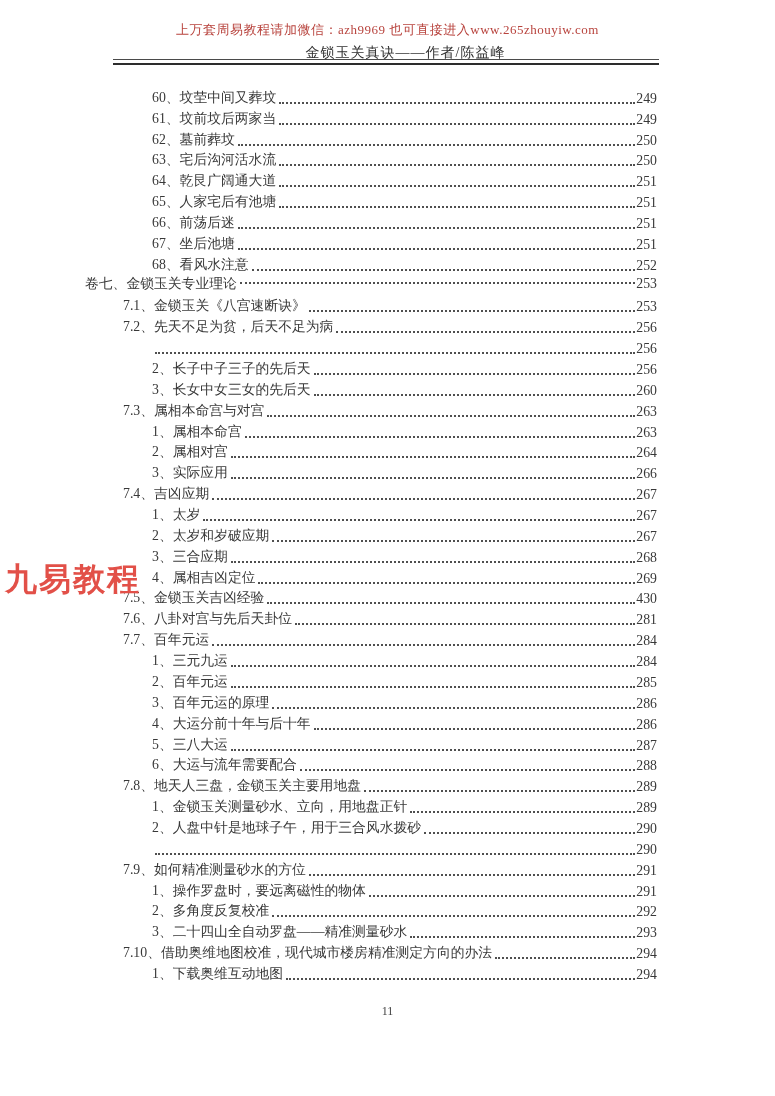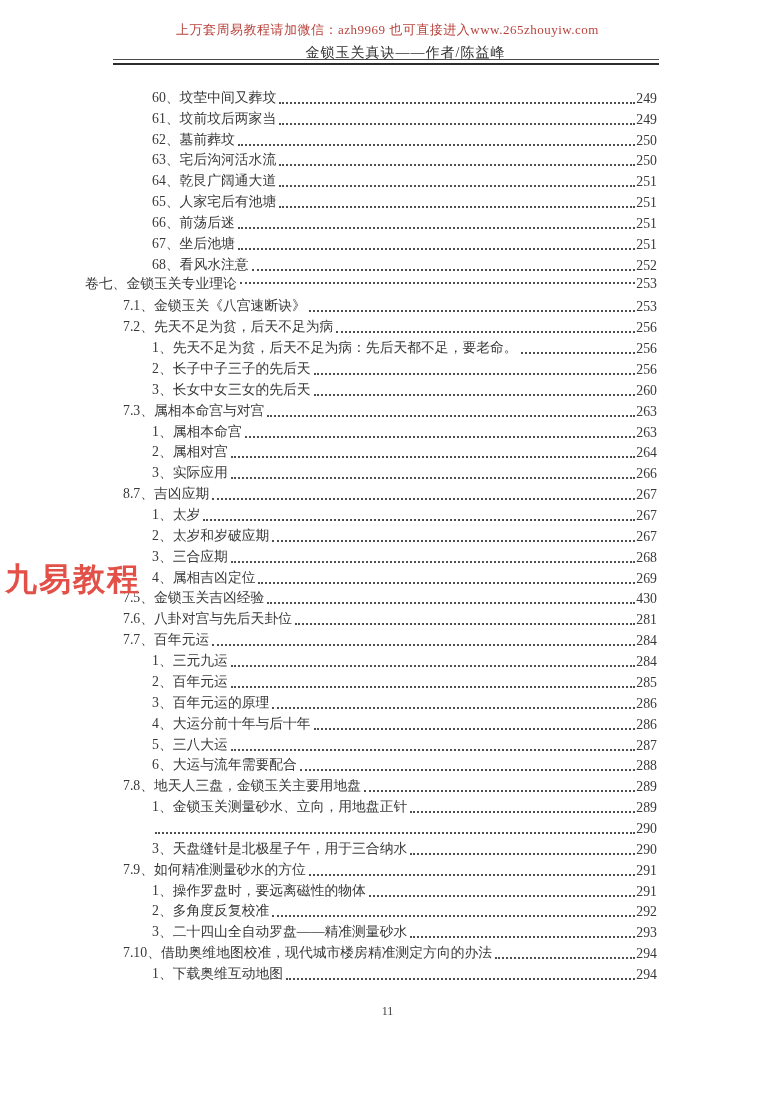--- a/index.html
+++ b/index.html
@@ -113,21 +113,20 @@
       <span class="lbl">7.1、金锁玉关《八宫速断诀》</span>
       <span class="leader"></span>
       <span class="pg">253</span>
     </div>
     <div class="row lvl1">
       <span class="lbl">7.2、先天不足为贫，后天不足为病</span>
       <span class="leader"></span>
       <span class="pg">256</span>
     </div>
     <div class="row lvl2">
-      <span class="lbl">1、先天不足为贫，后天不足为病：先后天都不足，要老命。</span>
       <span class="leader"></span>
       <span class="pg">256</span>
     </div>
     <div class="row lvl2">
       <span class="lbl">2、长子中子三子的先后天</span>
       <span class="leader"></span>
       <span class="pg">256</span>
     </div>
     <div class="row lvl2">
       <span class="lbl">3、长女中女三女的先后天</span>
@@ -148,21 +147,21 @@
       <span class="lbl">2、属相对宫</span>
       <span class="leader"></span>
       <span class="pg">264</span>
     </div>
     <div class="row lvl2">
       <span class="lbl">3、实际应用</span>
       <span class="leader"></span>
       <span class="pg">266</span>
     </div>
     <div class="row lvl1">
-      <span class="lbl">8.7、吉凶应期</span>
+      <span class="lbl">7.4、吉凶应期</span>
       <span class="leader"></span>
       <span class="pg">267</span>
     </div>
     <div class="row lvl2">
       <span class="lbl">1、太岁</span>
       <span class="leader"></span>
       <span class="pg">267</span>
     </div>
     <div class="row lvl2">
       <span class="lbl">2、太岁和岁破应期</span>
@@ -228,25 +227,25 @@
       <span class="lbl">7.8、地天人三盘，金锁玉关主要用地盘</span>
       <span class="leader"></span>
       <span class="pg">289</span>
     </div>
     <div class="row lvl2">
       <span class="lbl">1、金锁玉关测量砂水、立向，用地盘正针</span>
       <span class="leader"></span>
       <span class="pg">289</span>
     </div>
     <div class="row lvl2">
+      <span class="lbl">2、人盘中针是地球子午，用于三合风水拨砂</span>
       <span class="leader"></span>
       <span class="pg">290</span>
     </div>
     <div class="row lvl2">
-      <span class="lbl">3、天盘缝针是北极星子午，用于三合纳水</span>
       <span class="leader"></span>
       <span class="pg">290</span>
     </div>
     <div class="row lvl1">
       <span class="lbl">7.9、如何精准测量砂水的方位</span>
       <span class="leader"></span>
       <span class="pg">291</span>
     </div>
     <div class="row lvl2">
       <span class="lbl">1、操作罗盘时，要远离磁性的物体</span>

